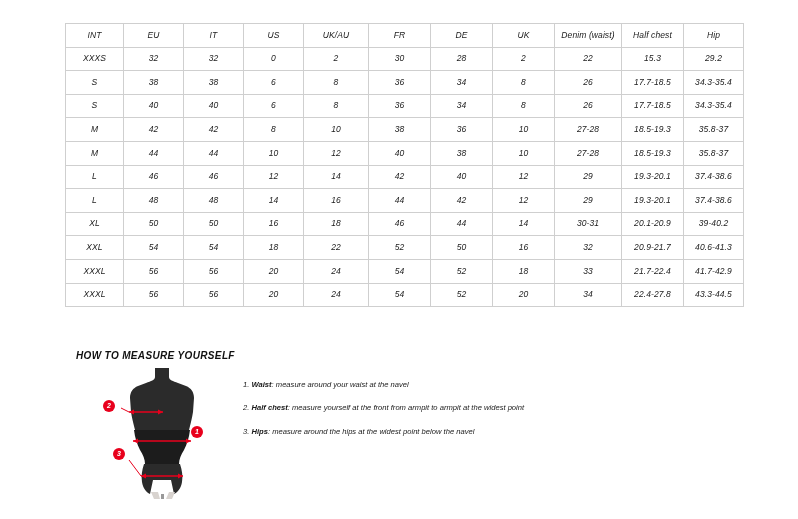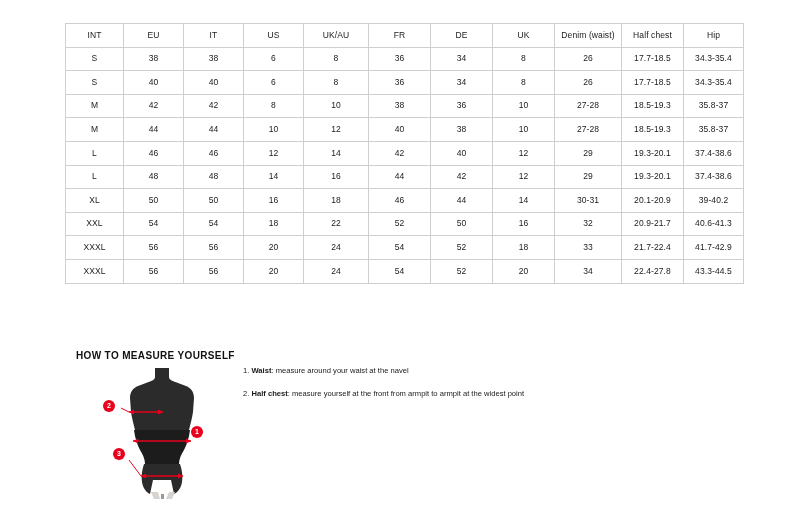--- a/index.html
+++ b/index.html
@@ -12,20 +12,21 @@
     height: 519px;
     font-family: "Liberation Sans", sans-serif;
     color: #1a1a1a;
     position: relative;
     overflow: hidden;
   }
   .page {
     position: relative;
     width: 798px;
     height: 412px;
+    font-style: italic;
   }
   
   .size-table-wrap {
     position: absolute;
     left: 65px;
     top: 23px;
     width: 668px;
   }
   table.size-table {
     border-collapse: collapse;
@@ -68,21 +69,21 @@
   .figure {
     position: absolute;
     left: 38px;
     top: 0px;
     width: 120px;
     height: 135px;
   }
   .instructions {
     position: absolute;
     left: 178px;
-    top: 2px;
+    top: 16px;
     width: 480px;
   }
   .instructions .line {
     font-size: 7.6px;
     line-height: 1.35;
     color: #1a1a1a;
     margin-bottom: 13px;
     white-space: nowrap;
   }
   .instructions .line b {
@@ -139,20 +140,33 @@
           <th>FR</th>
           <th>DE</th>
           <th>UK</th>
           <th>Denim (waist)</th>
           <th>Half chest</th>
           <th>Hip</th>
         </tr>
       </thead>
       <tbody>
         <tr>
+          <td>XXXS</td>
+          <td>32</td>
+          <td>32</td>
+          <td>0</td>
+          <td>2</td>
+          <td>30</td>
+          <td>28</td>
+          <td>2</td>
+          <td>22</td>
+          <td>15.3</td>
+          <td>29.2</td>
+        </tr>
+        <tr>
           <td>S</td>
           <td>38</td>
           <td>38</td>
           <td>6</td>
           <td>8</td>
           <td>36</td>
           <td>34</td>
           <td>8</td>
           <td>26</td>
           <td>17.7-18.5</td>
@@ -324,16 +338,20 @@
 
     <div class="instructions">
       <div class="line">
         <span class="num">1.</span>
         <b>Waist</b><span>: measure around your waist at the navel</span>
       </div>
       <div class="line">
         <span class="num">2.</span>
         <b>Half chest</b><span>: measure yourself at the front from armpit to armpit at the widest point</span>
       </div>
+      <div class="line">
+        <span class="num">3.</span>
+        <b>Hips</b><span>: measure around the hips at the widest point below the navel</span>
+      </div>
     </div>
   </div>
 
 </div>
 
 </body></html>

